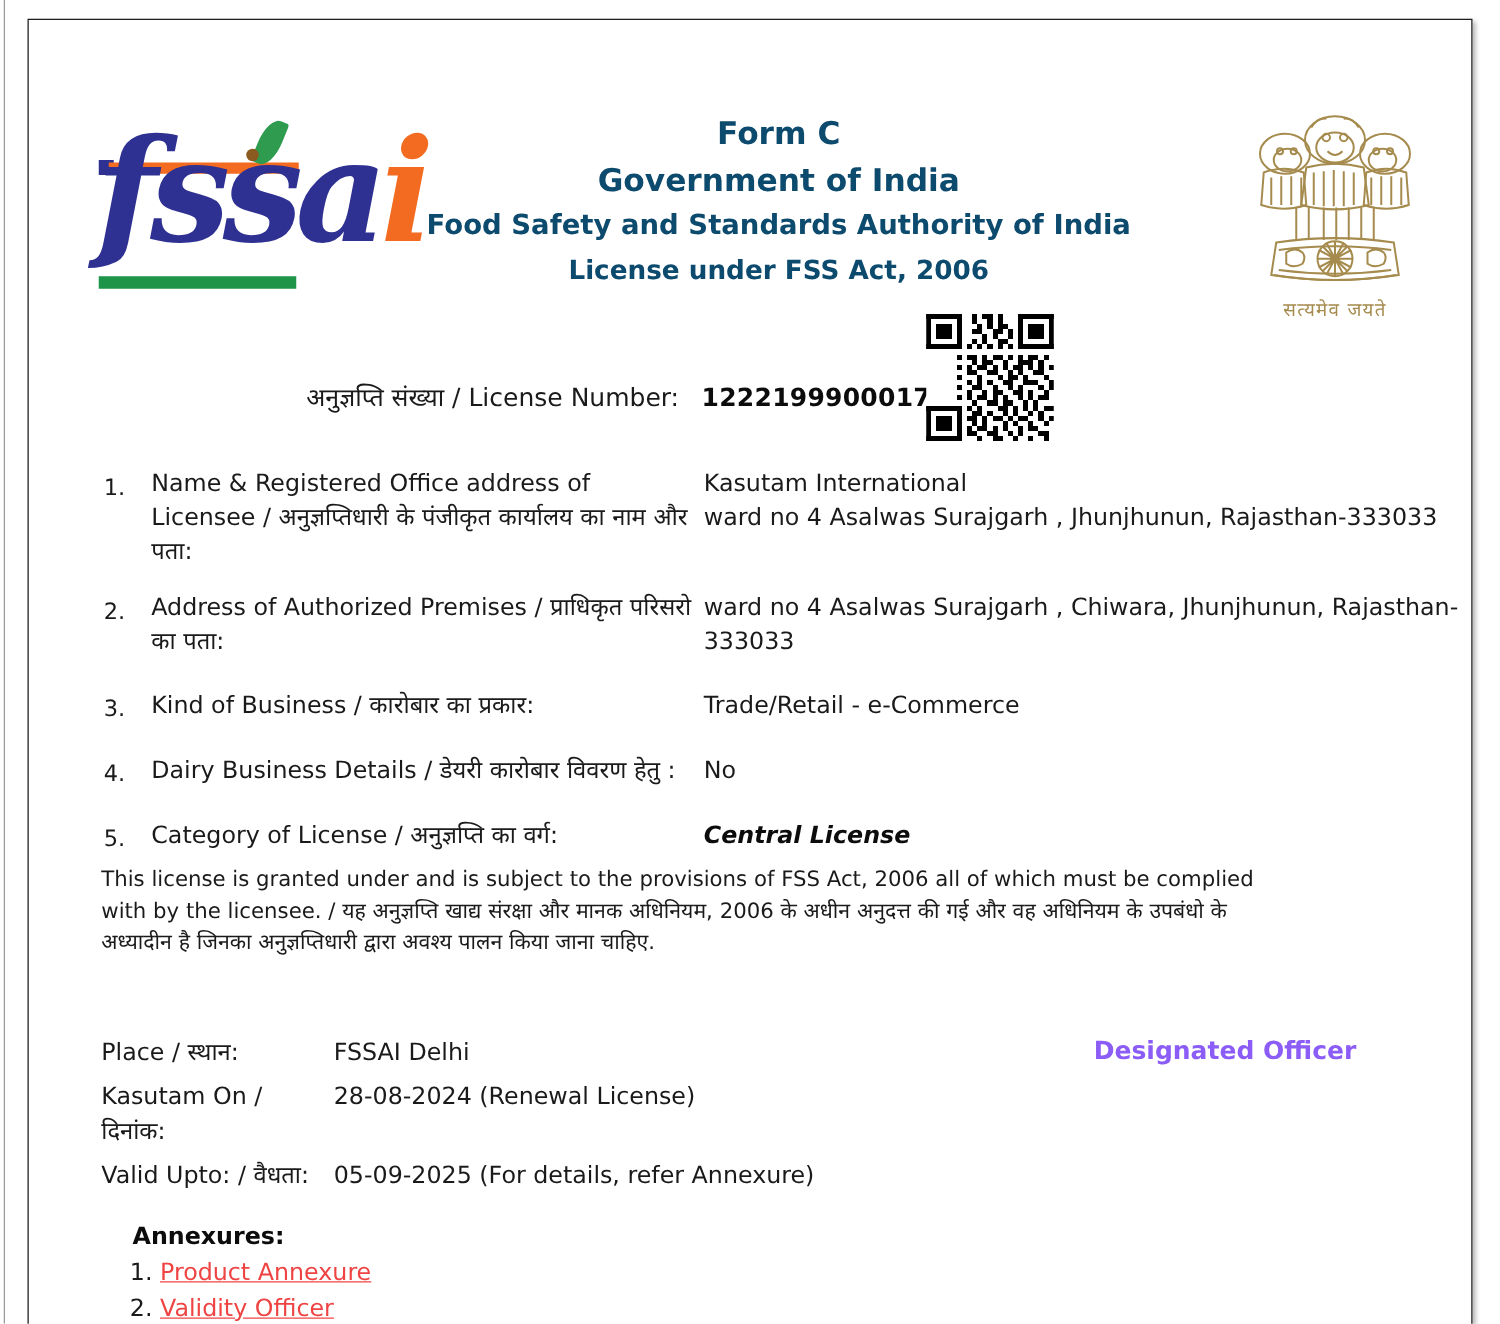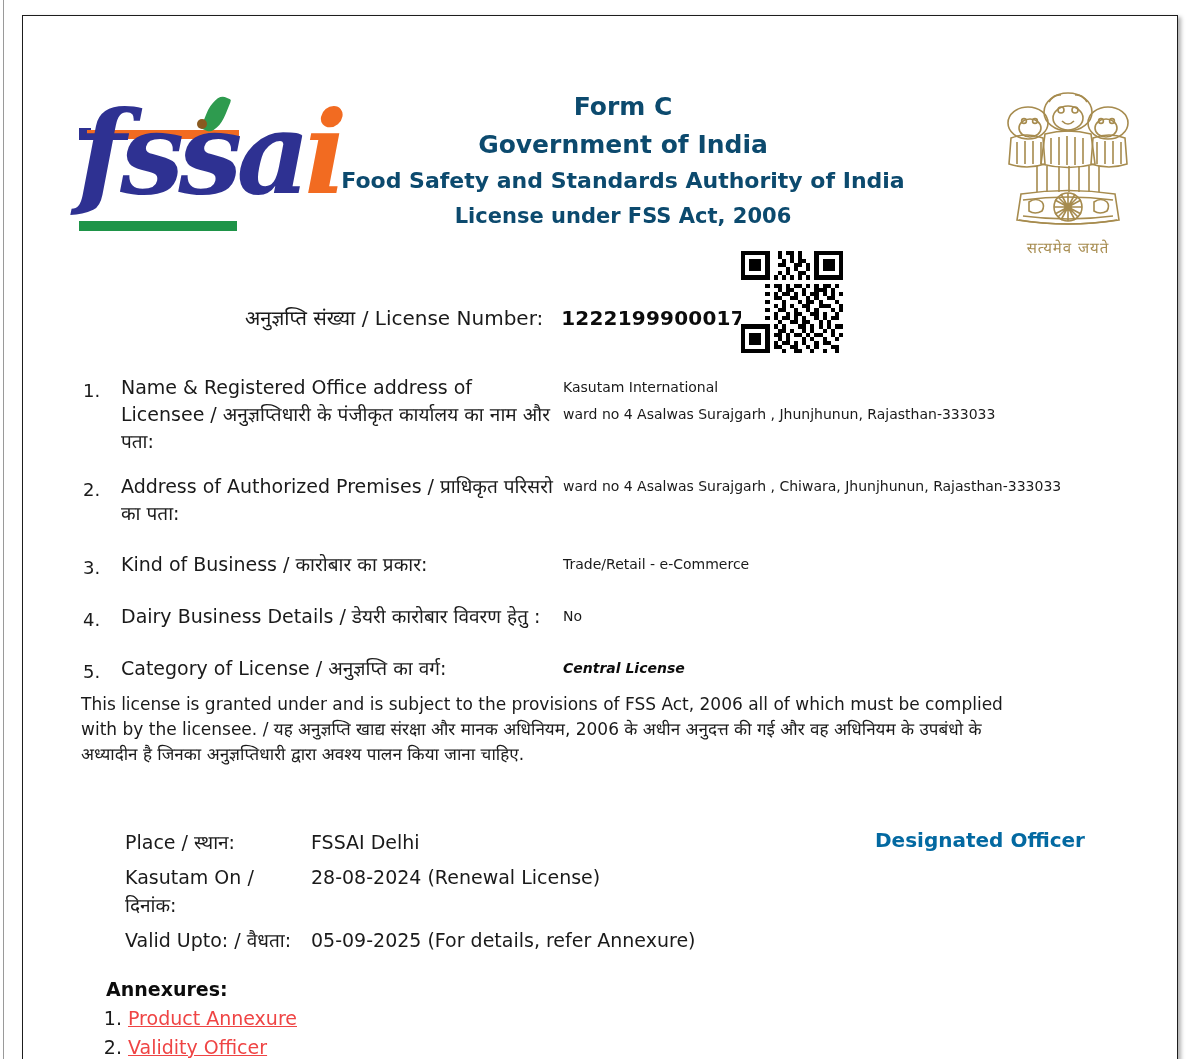--- a/index.html
+++ b/index.html
@@ -198,21 +198,21 @@
   }
   .drow .lab {
     width: 440px;
     flex: 0 0 440px;
     font-size: 19px;
     line-height: 27px;
     color: #1a1a1a;
   }
   .drow .val {
     flex: 1 1 auto;
-    font-size: 14px;
+    font-size: 19px;
     line-height: 27px;
     color: #1a1a1a;
     padding-left: 2px;
   }
   .drow .val.bold { font-weight: 700; color: #0c0c0c; font-style: italic; }
 
   
   .disclaimer {
     position: absolute;
     left: 58px;
@@ -234,31 +234,30 @@
     display: flex;
     align-items: baseline;
     margin-bottom: 7px;
     font-size: 19px;
     line-height: 28px;
   }
   .frow .fl {
     width: 186px;
     flex: 0 0 186px;
     color: #1a1a1a;
-    margin-left: 44px;
   }
   .frow .fv { color: #1a1a1a; }
 
   .officer {
     position: absolute;
     right: 36px;
     top: 0px;
     font-size: 20px;
     font-weight: 700;
-    color: #0369a1;
+    color: #8b5cf6;
   }
 
   
   .annexures {
     position: absolute;
     left: 83px;
     top: 962px;
   }
   .annexures .ann-title {
     font-size: 19px;

